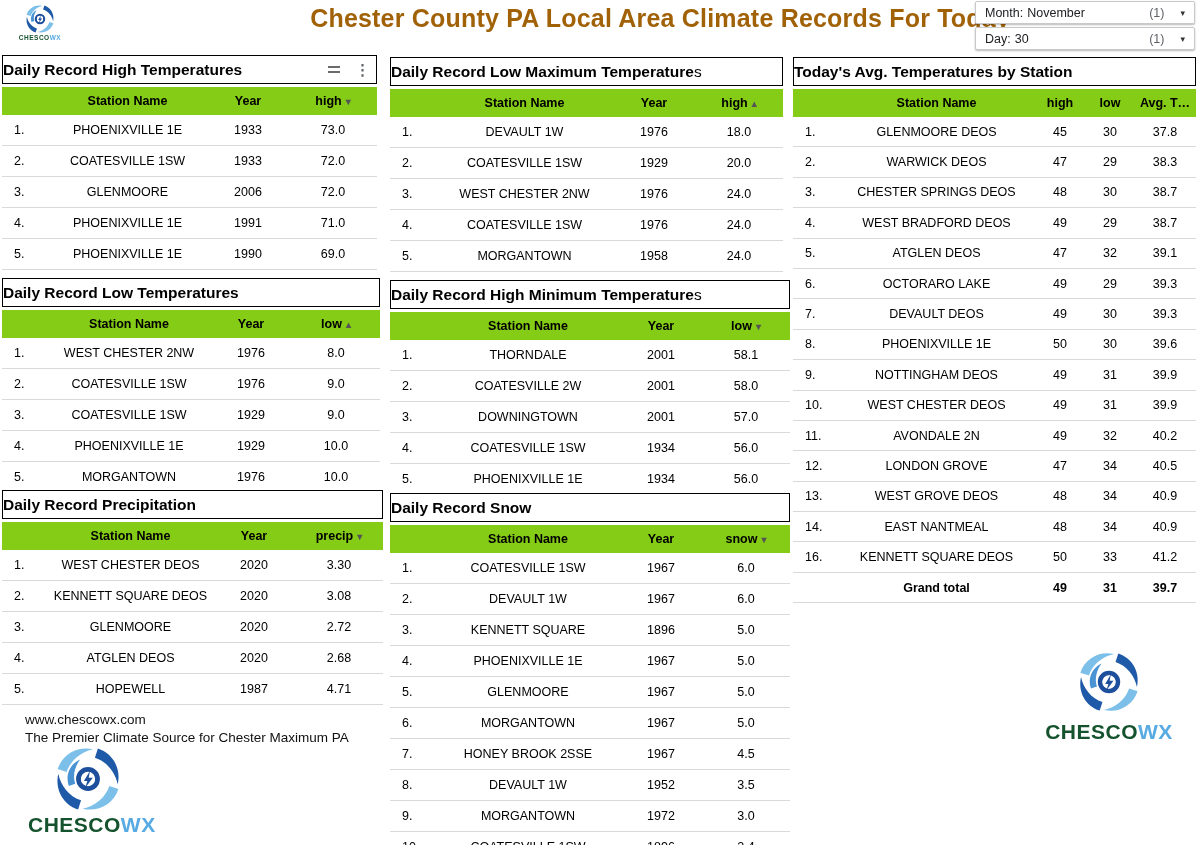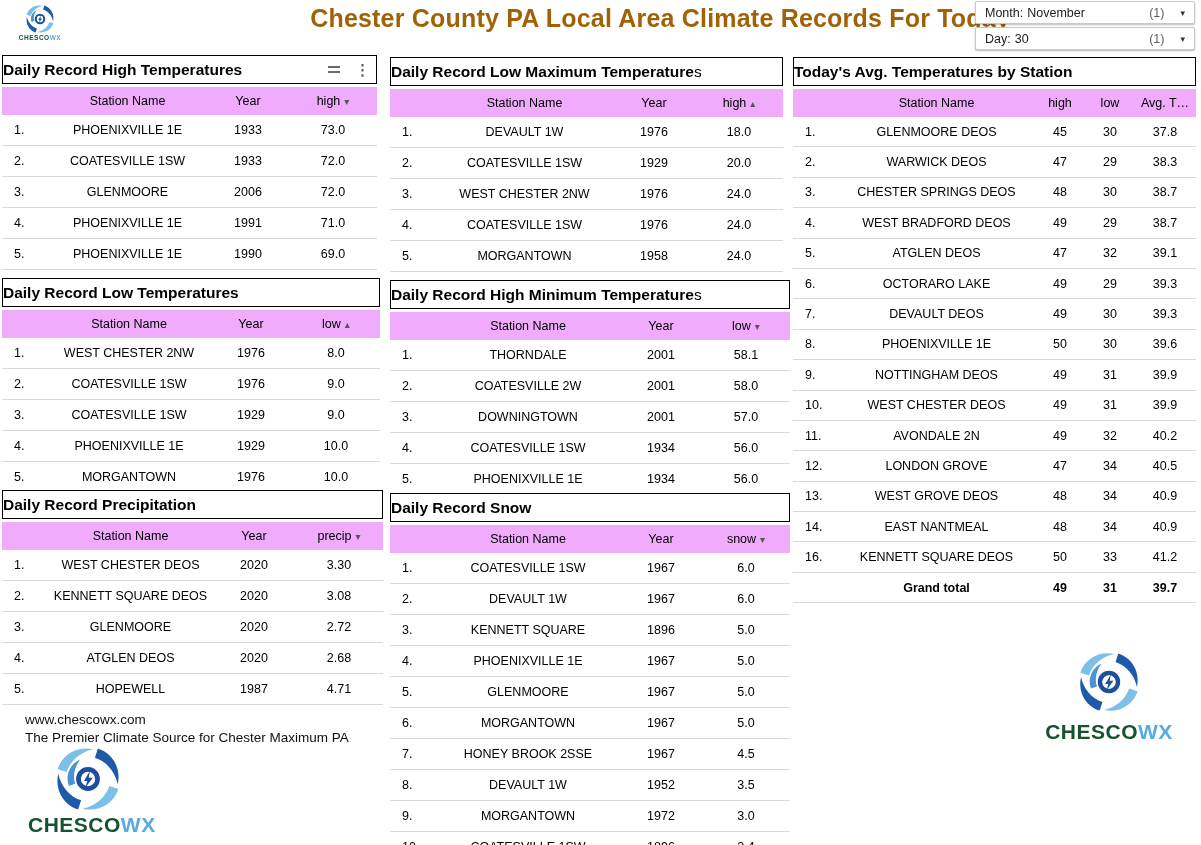--- a/index.html
+++ b/index.html
@@ -35,21 +35,21 @@
     border:1px solid #000;height:27px;display:flex;align-items:center;
     font-size:15.5px;font-weight:700;position:relative;white-space:nowrap;
   }
   .tsuf{font-weight:400;}
   .ticons{position:absolute;right:6px;top:0;height:100%;display:flex;align-items:center;gap:15px;}
   .menu-lines{display:flex;flex-direction:column;gap:3px;cursor:pointer;}
   .menu-lines i{display:block;width:12px;height:2px;background:#6b6b6b;}
   .kebab{font-size:15px;color:#5f6368;font-weight:700;cursor:pointer;line-height:1;}
   .card table{width:100%;border-collapse:collapse;table-layout:fixed;margin-top:3px;}
   .card thead th{
-    background:#f0abfc;font-weight:400;font-size:12.5px;height:28px;
+    background:#84cc16;font-weight:700;font-size:12.5px;height:28px;
     text-align:center;padding:0;white-space:nowrap;overflow:hidden;text-overflow:ellipsis;
   }
   .card tbody td{
     font-size:12.5px;text-align:center;border-bottom:1px solid #d9d9d9;
     padding:0;white-space:nowrap;overflow:hidden;
   }
   .t3 tbody td{height:30px;}
   .t4 tbody td{height:29.4px;}
   .card th.c0,.card td.c0{width:46px;text-align:left;padding-left:12px;box-sizing:border-box;}
   .t3 th:nth-child(3),.t3 td:nth-child(3){width:82px;}

